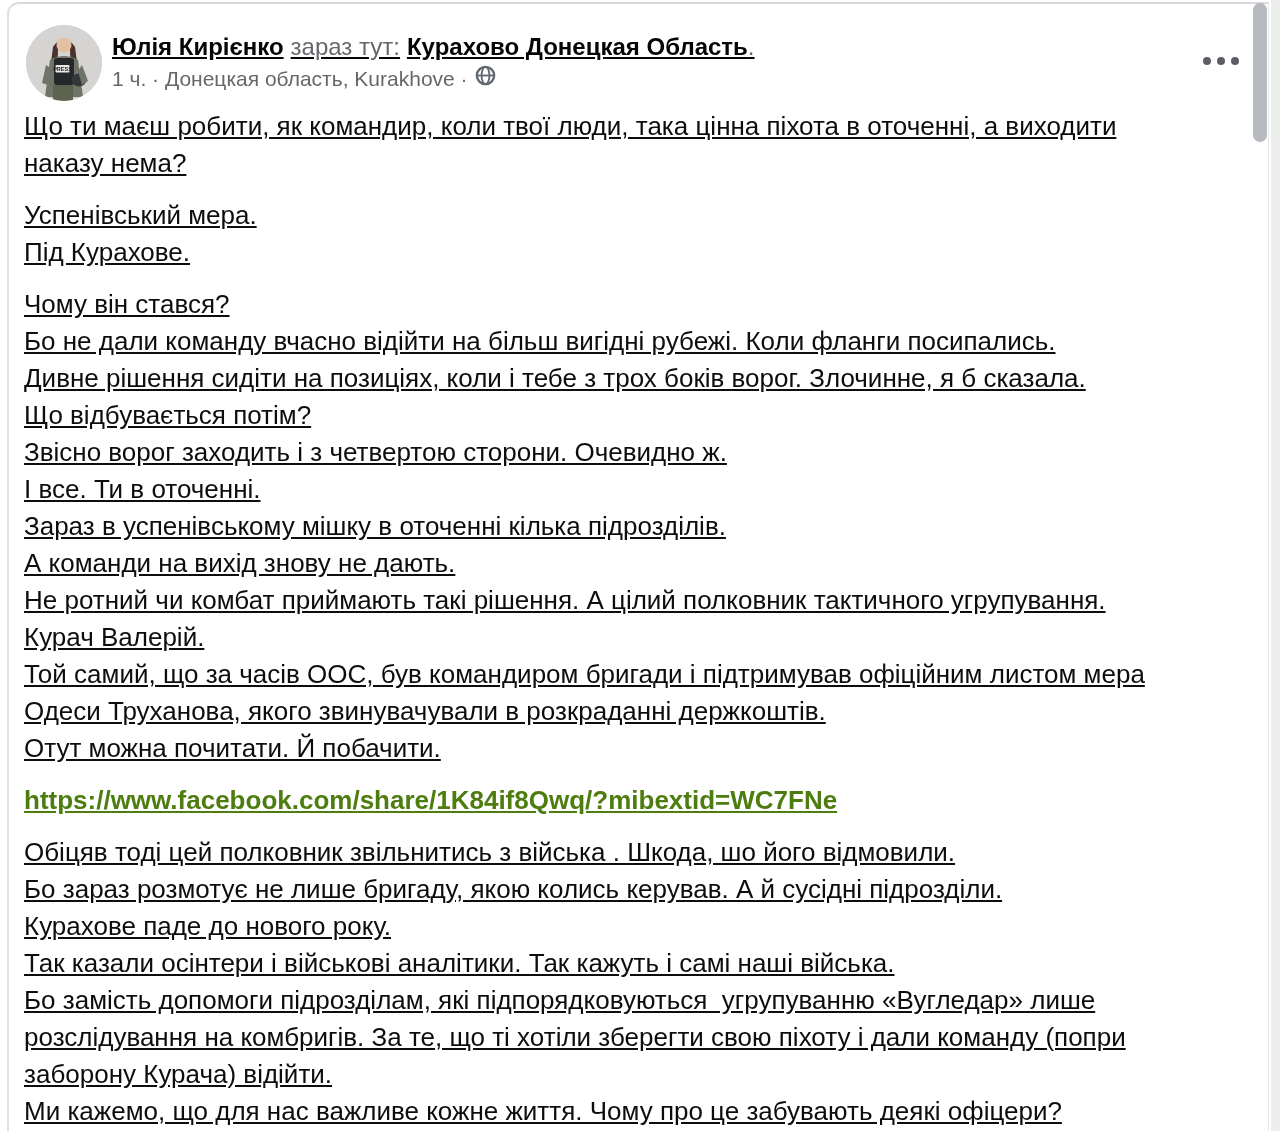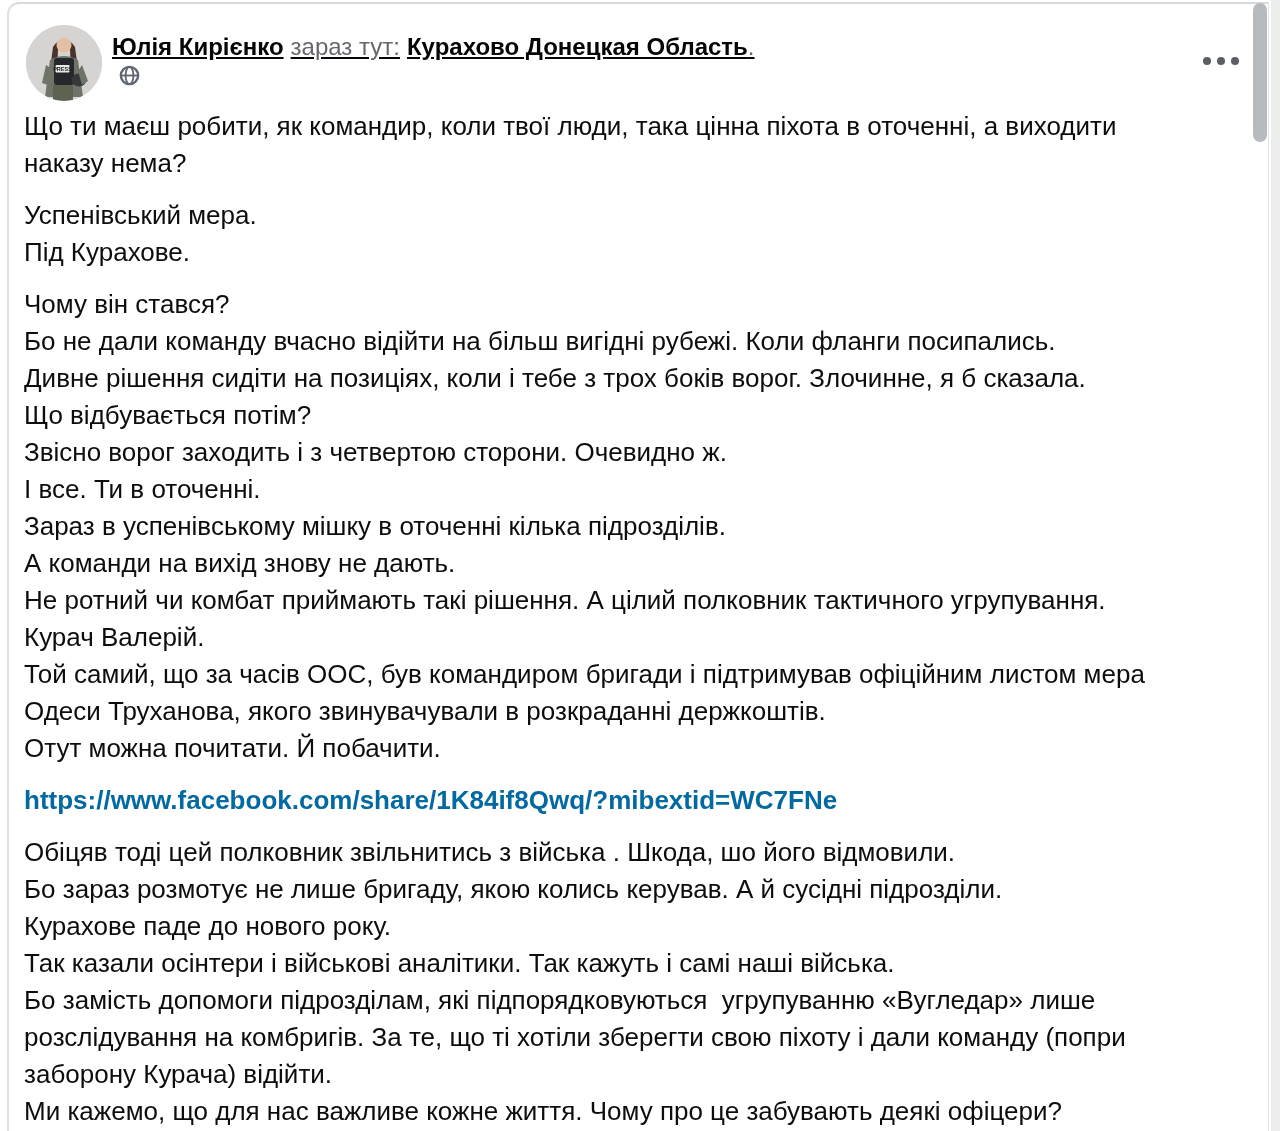--- a/index.html
+++ b/index.html
@@ -49,23 +49,23 @@
     position: absolute; left: 1199px; top: 48px; width: 44px; height: 26px;
     display: flex; align-items: center; justify-content: center; gap: 6px; cursor: pointer;
   }
   .more-button .dot { width: 8px; height: 8px; border-radius: 50%; background: #5b5e63; }
 
   
   .post-body {
     position: absolute; left: 24px; top: 108px; width: 1232px;
     font-size: 26px; line-height: 37px; color: #0c0d0f;
   }
-  .post-body p { margin: 0 0 15px 0; white-space: pre-wrap; }
+  .post-body p { margin: 0 0 15px 0; white-space: pre-wrap; text-decoration: underline; }
   .post-body p:last-child { margin-bottom: 8px; }
-  .post-body p.link-para { font-weight: 700; color: #0369a1; cursor: pointer; }
+  .post-body p.link-para { font-weight: 700; color: #4d7c0f; cursor: pointer; }
 </style>
 </head>
 <body>
 
 <div class="page">
 
   <div class="frame"></div>
   <div class="right-gutter"></div>
   <div class="scroll-thumb"></div>
 
@@ -85,20 +85,21 @@
         <path d="M20 40 L16 58 L22 60 L26 44 Z" fill="#6f7468"></path>
         <path d="M56 40 L62 56 L56 60 L52 46 Z" fill="#6f7468"></path>
       </svg>
     </div>
 
     <div class="header-text">
       <div class="name-line">
         <span class="bold gap">Юлія Кирієнко</span><span class="muted gap">зараз тут:</span><span class="bold">Курахово Донецкая Область</span><span class="muted">.</span>
       </div>
       <div class="meta-line">
+        <span>1 ч. · Донецкая область, Kurakhove ·</span>
         <span class="globe">
           <svg width="21" height="21" viewBox="0 0 16 16">
             <circle cx="8" cy="8" r="6.6" fill="none" stroke="#606770" stroke-width="1.8"></circle>
             <ellipse cx="8" cy="8" rx="3" ry="6.6" fill="none" stroke="#606770" stroke-width="1.4"></ellipse>
             <line x1="1.4" y1="8" x2="14.6" y2="8" stroke="#606770" stroke-width="1.4"></line>
           </svg>
         </span>
       </div>
     </div>
 

